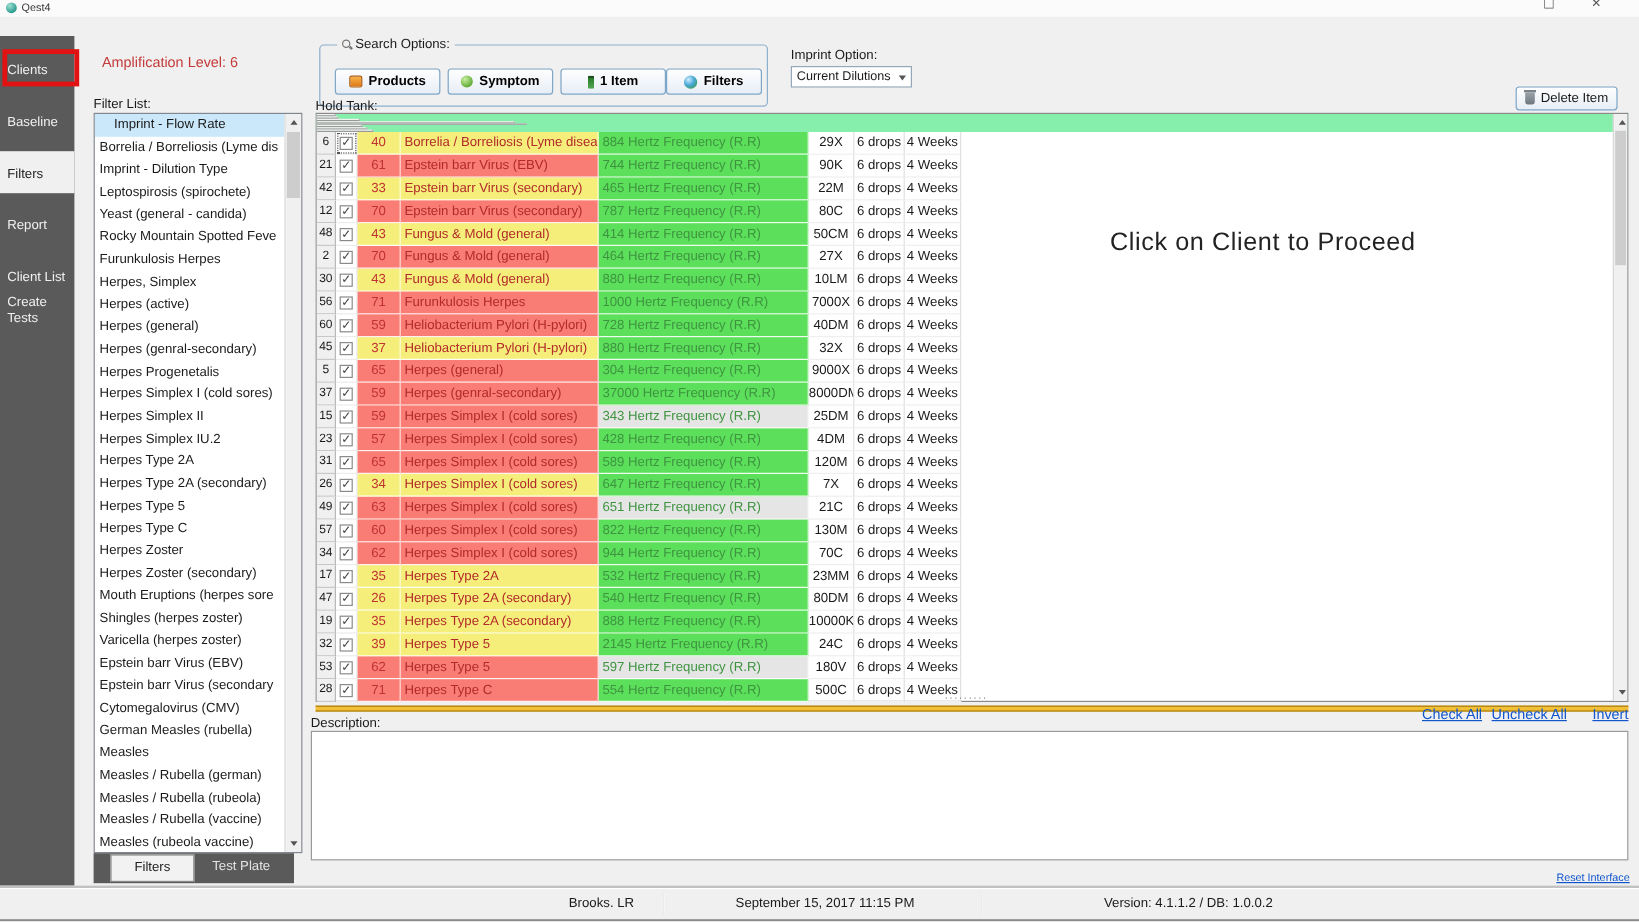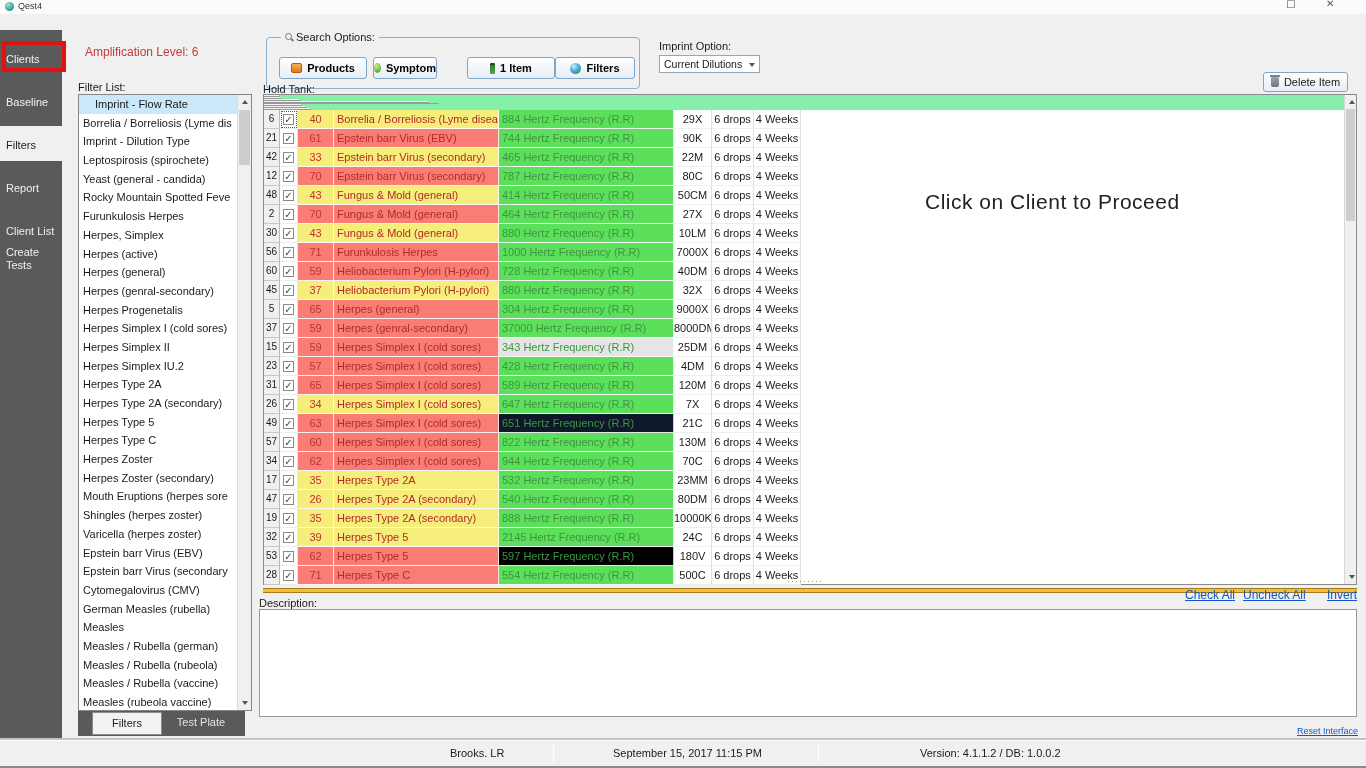--- a/index.html
+++ b/index.html
@@ -120,21 +120,21 @@
 
   
   #desc-label { position:absolute; left:259px; top:597px; }
   #desc-box { position:absolute; left:259px; top:609px; width:1098px; height:108px; background:#fff; border:1px solid #9a9a9a; }
   #link-reset { position:absolute; left:1297px; top:726px; font-size:9px; color:#1155cc; text-decoration:underline; }
 
   
   #statusbar { position:absolute; left:0; top:740px; width:1366px; height:26px; background:#f0f0f0;
                border-top:1px solid #fff; box-shadow:0 -2px 0 #c2c2c2; }
   .status-text { position:absolute; top:6px; }
-  #status-user { left:430px;padding-left:20px; } #status-date { left:613px; } #status-version { left:920px; }
+  #status-user { left:454px;padding-left:20px; } #status-date { left:613px; } #status-version { left:920px; }
   .status-div { position:absolute; top:3px; width:1px; height:19px; background:#c4c4c4; border-right:1px solid #fff; }
   #sdiv1 { left:553px; } #sdiv2 { left:818px; }
   #window-bottom-edge { position:absolute; left:0; bottom:0; width:1366px; height:2px; background:#8a8a8a; }
 </style>
 </head>
 <body>
 
 <div id="window">
 
   <div id="titlebar">
@@ -213,21 +213,21 @@
   <div id="search-group">
     <div id="search-legend">
       <span class="mag"></span>
       <span>Search Options:</span>
     </div>
     <div id="search-buttons">
         <button class="srch-btn" style="left: 12px; width: 88px;">
           <span class="icon-products"></span>
           <span>Products</span>
         </button>
-        <button class="srch-btn" style="left: 106px; width: 64px;">
+        <button class="srch-btn" style="left: 106px; width: 88px;">
           <span class="icon-symptom"></span>
           <span>Symptom</span>
         </button>
         <button class="srch-btn" style="left: 200px; width: 88px;">
           <span class="icon-oneitem"></span>
           <span>1 Item</span>
         </button>
         <button class="srch-btn" style="left: 288px; width: 80px;">
           <span class="icon-filters"></span>
           <span>Filters</span>
@@ -451,21 +451,21 @@
           <div class="td c-qty w-qty">6 drops</div>
           <div class="td c-dur w-dur">4 Weeks</div>
         </div>
         <div class="tr">
           <div class="td c-num w-num">49</div>
           <div class="td c-chk w-chk">
             <span class="chkbox">✓</span>
           </div>
           <div class="td c-scale w-scale" style="background: rgb(249, 125, 117); color: rgb(192, 50, 50);">63</div>
           <div class="td c-filter w-filter" style="background: rgb(249, 125, 117); color: rgb(178, 42, 42);">Herpes Simplex I (cold sores)</div>
-          <div class="td c-item w-item" style="background: #0f172a; color: rgb(63, 148, 64);">651 Hertz Frequency (R.R)</div>
+          <div class="td c-item w-item" style="background: #e5e5e5; color: rgb(63, 148, 64);">651 Hertz Frequency (R.R)</div>
           <div class="td c-dil w-dil">21C</div>
           <div class="td c-qty w-qty">6 drops</div>
           <div class="td c-dur w-dur">4 Weeks</div>
         </div>
         <div class="tr">
           <div class="td c-num w-num">57</div>
           <div class="td c-chk w-chk">
             <span class="chkbox">✓</span>
           </div>
           <div class="td c-scale w-scale" style="background: rgb(249, 125, 117); color: rgb(192, 50, 50);">60</div>
@@ -535,21 +535,21 @@
           <div class="td c-qty w-qty">6 drops</div>
           <div class="td c-dur w-dur">4 Weeks</div>
         </div>
         <div class="tr">
           <div class="td c-num w-num">53</div>
           <div class="td c-chk w-chk">
             <span class="chkbox">✓</span>
           </div>
           <div class="td c-scale w-scale" style="background: rgb(249, 125, 117); color: rgb(192, 50, 50);">62</div>
           <div class="td c-filter w-filter" style="background: rgb(249, 125, 117); color: rgb(178, 42, 42);">Herpes Type 5</div>
-          <div class="td c-item w-item" style="background: #000000; color: rgb(63, 148, 64);">597 Hertz Frequency (R.R)</div>
+          <div class="td c-item w-item" style="background: #e5e5e5; color: rgb(63, 148, 64);">597 Hertz Frequency (R.R)</div>
           <div class="td c-dil w-dil">180V</div>
           <div class="td c-qty w-qty">6 drops</div>
           <div class="td c-dur w-dur">4 Weeks</div>
         </div>
         <div class="tr">
           <div class="td c-num w-num">28</div>
           <div class="td c-chk w-chk">
             <span class="chkbox">✓</span>
           </div>
           <div class="td c-scale w-scale" style="background: rgb(249, 125, 117); color: rgb(192, 50, 50);">71</div>

